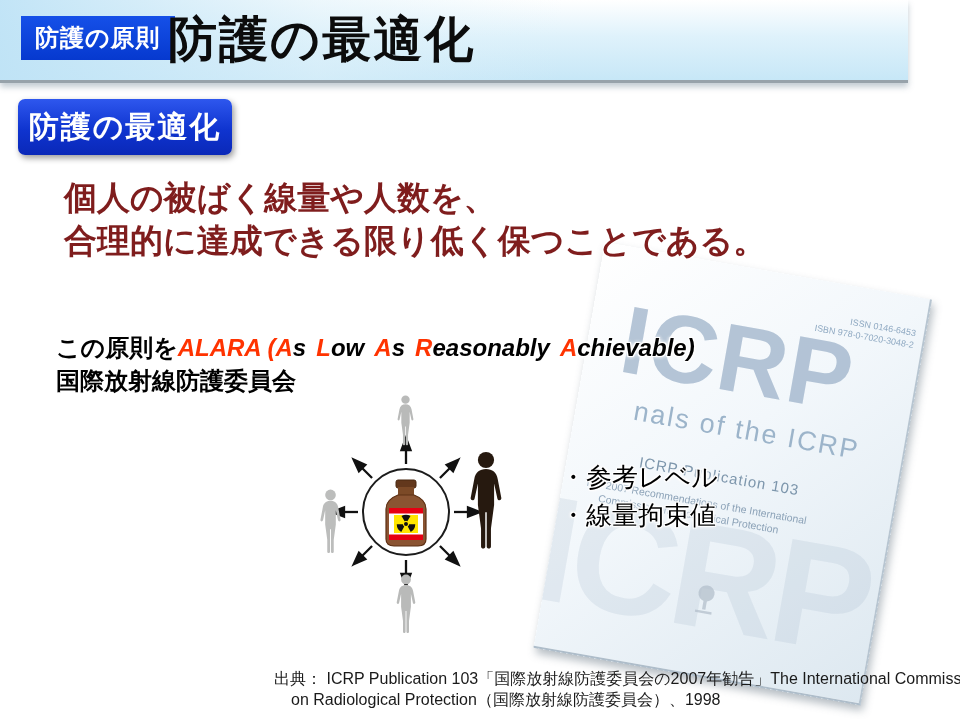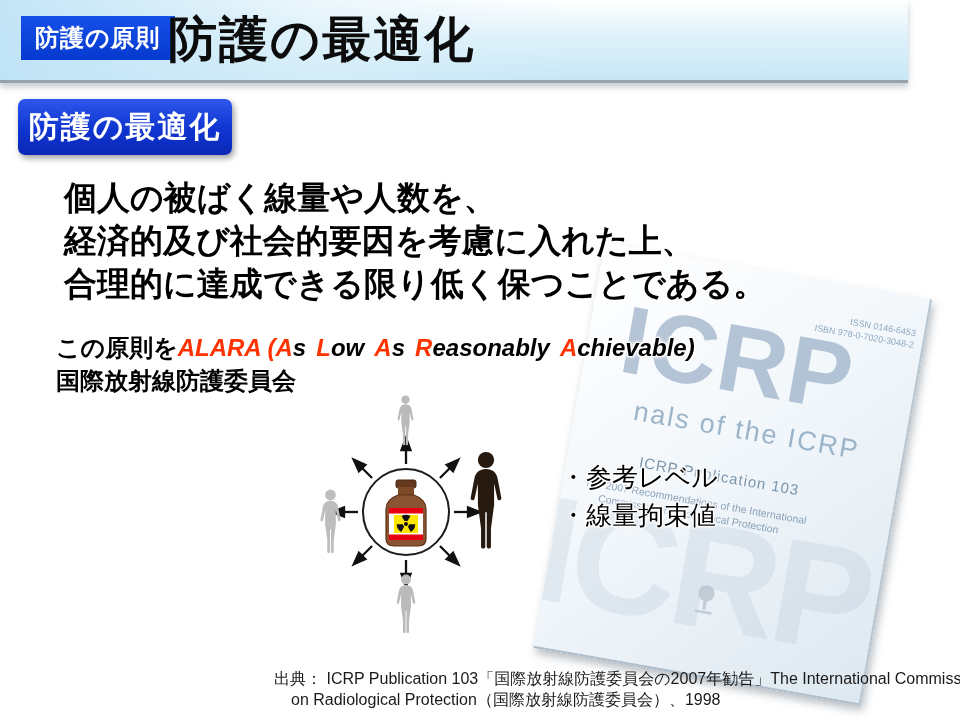--- a/index.html
+++ b/index.html
@@ -39,21 +39,21 @@
     z-index:5;
   }
   
   .halo{
     text-shadow:
       0 0 4px #fff,0 0 4px #fff,0 0 5px #fff,
       1px 1px 0 #fff,-1px -1px 0 #fff,1px -1px 0 #fff,-1px 1px 0 #fff;
   }
   .definition{
     position:absolute;left:64px;top:176px;z-index:5;
-    font-size:33px;font-weight:bold;color:#000000;line-height:43px;white-space:nowrap;
+    font-size:33px;font-weight:bold;color:#7f1d1d;line-height:43px;white-space:nowrap;
   }
   
   .alara{
     position:absolute;left:56px;top:331px;z-index:5;
     font-size:24px;font-weight:bold;color:#000;line-height:33px;white-space:nowrap;
   }
   .alara .en{font-style:italic;}
   .alara .red{color:#ff3300;}
   .alara .alara-word + .alara-word{margin-left:.42em;}
   
@@ -144,21 +144,20 @@
     <div class="cover-watermark">ICRP</div>
     <svg class="publisher-logo" viewBox="0 0 20 26">
       <circle cx="10" cy="8" r="6.2" fill="#b3bfcb"></circle>
       <rect x="8.7" y="12" width="2.6" height="8.5" fill="#b3bfcb"></rect>
       <rect x="3.6" y="21.6" width="12.8" height="1.8" fill="#b3bfcb"></rect>
     </svg>
   </div>
 
   <div class="definition halo">
     <div>個人の被ばく線量や人数を、</div>
-    <div>経済的及び社会的要因を考慮に入れた上、</div>
     <div>合理的に達成できる限り低く保つことである。</div>
   </div>
 
   <div class="alara halo">
     <div>
       <span>この原則を</span><span class="en red">ALARA (</span><span class="en alara-word"><span class="red">A</span><span>s</span></span><span class="en alara-word"><span class="red">L</span><span>ow</span></span><span class="en alara-word"><span class="red">A</span><span>s</span></span><span class="en alara-word"><span class="red">R</span><span>easonably</span></span><span class="en alara-word"><span class="red">A</span><span>chievable</span></span><span class="en">)</span>
     </div>
     <div>国際放射線防護委員会</div>
   </div>
 

